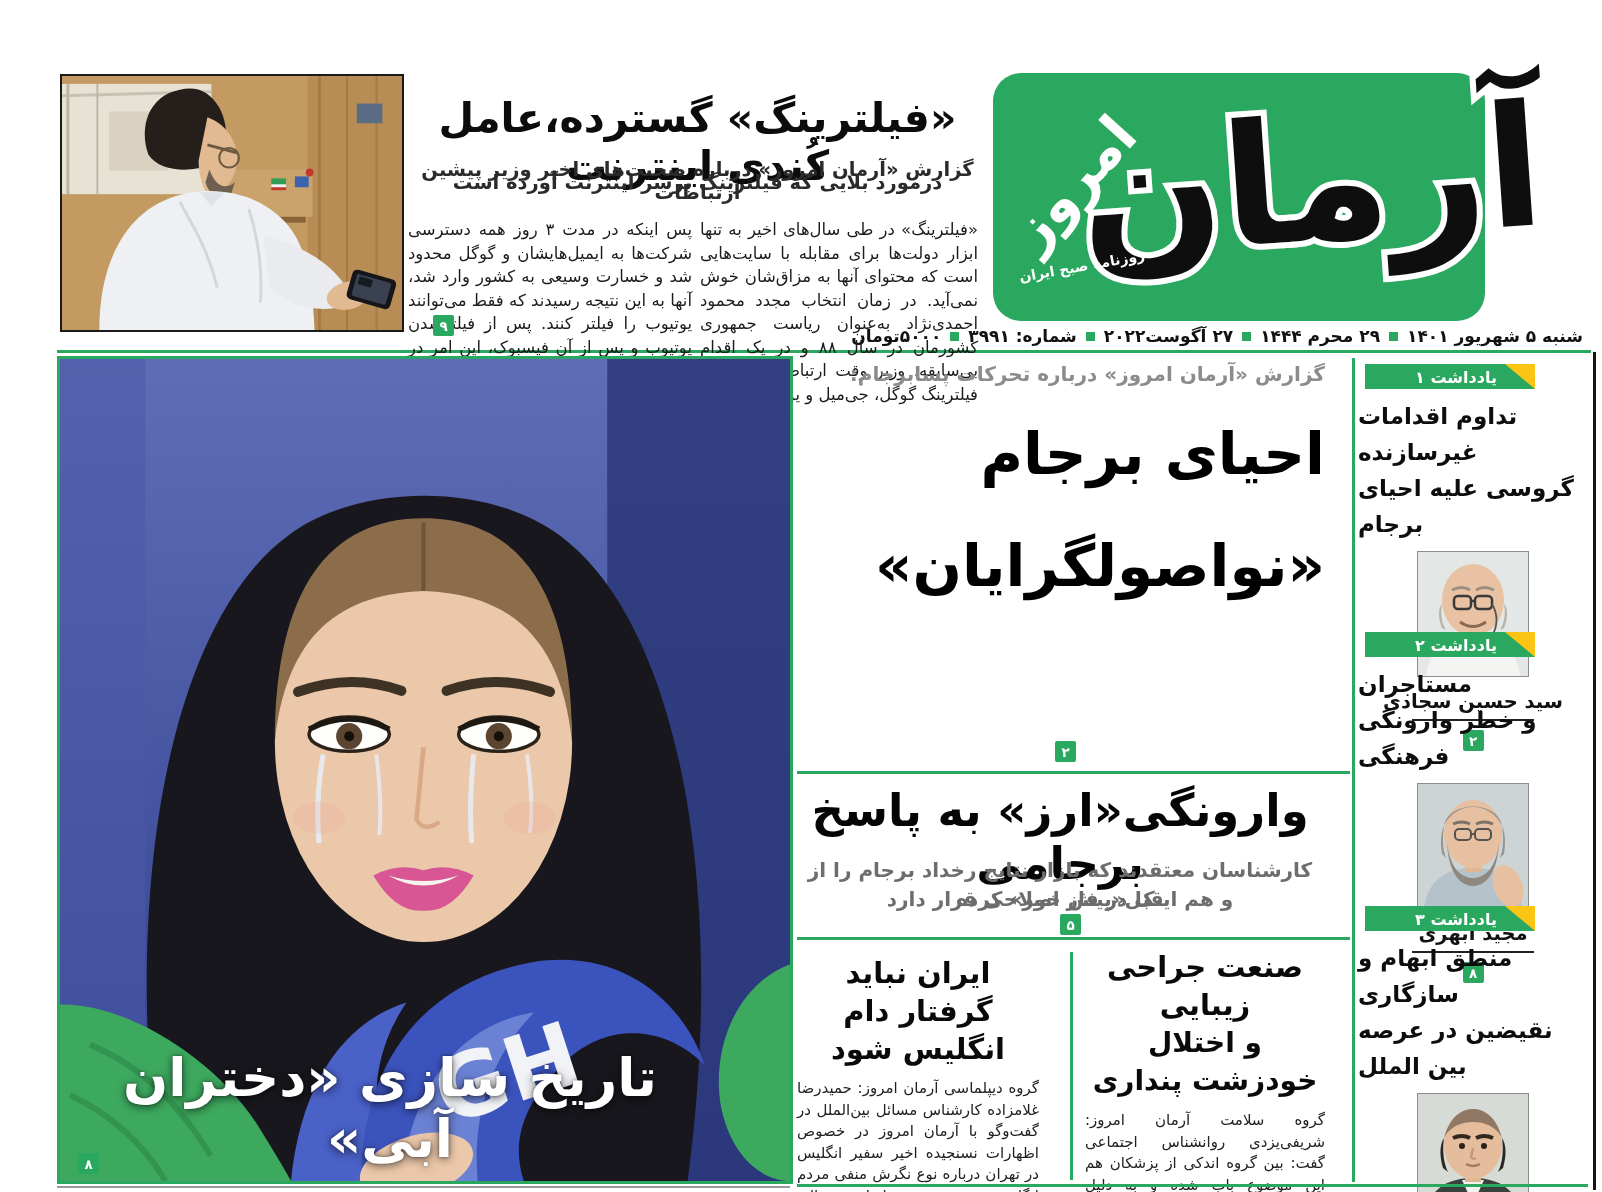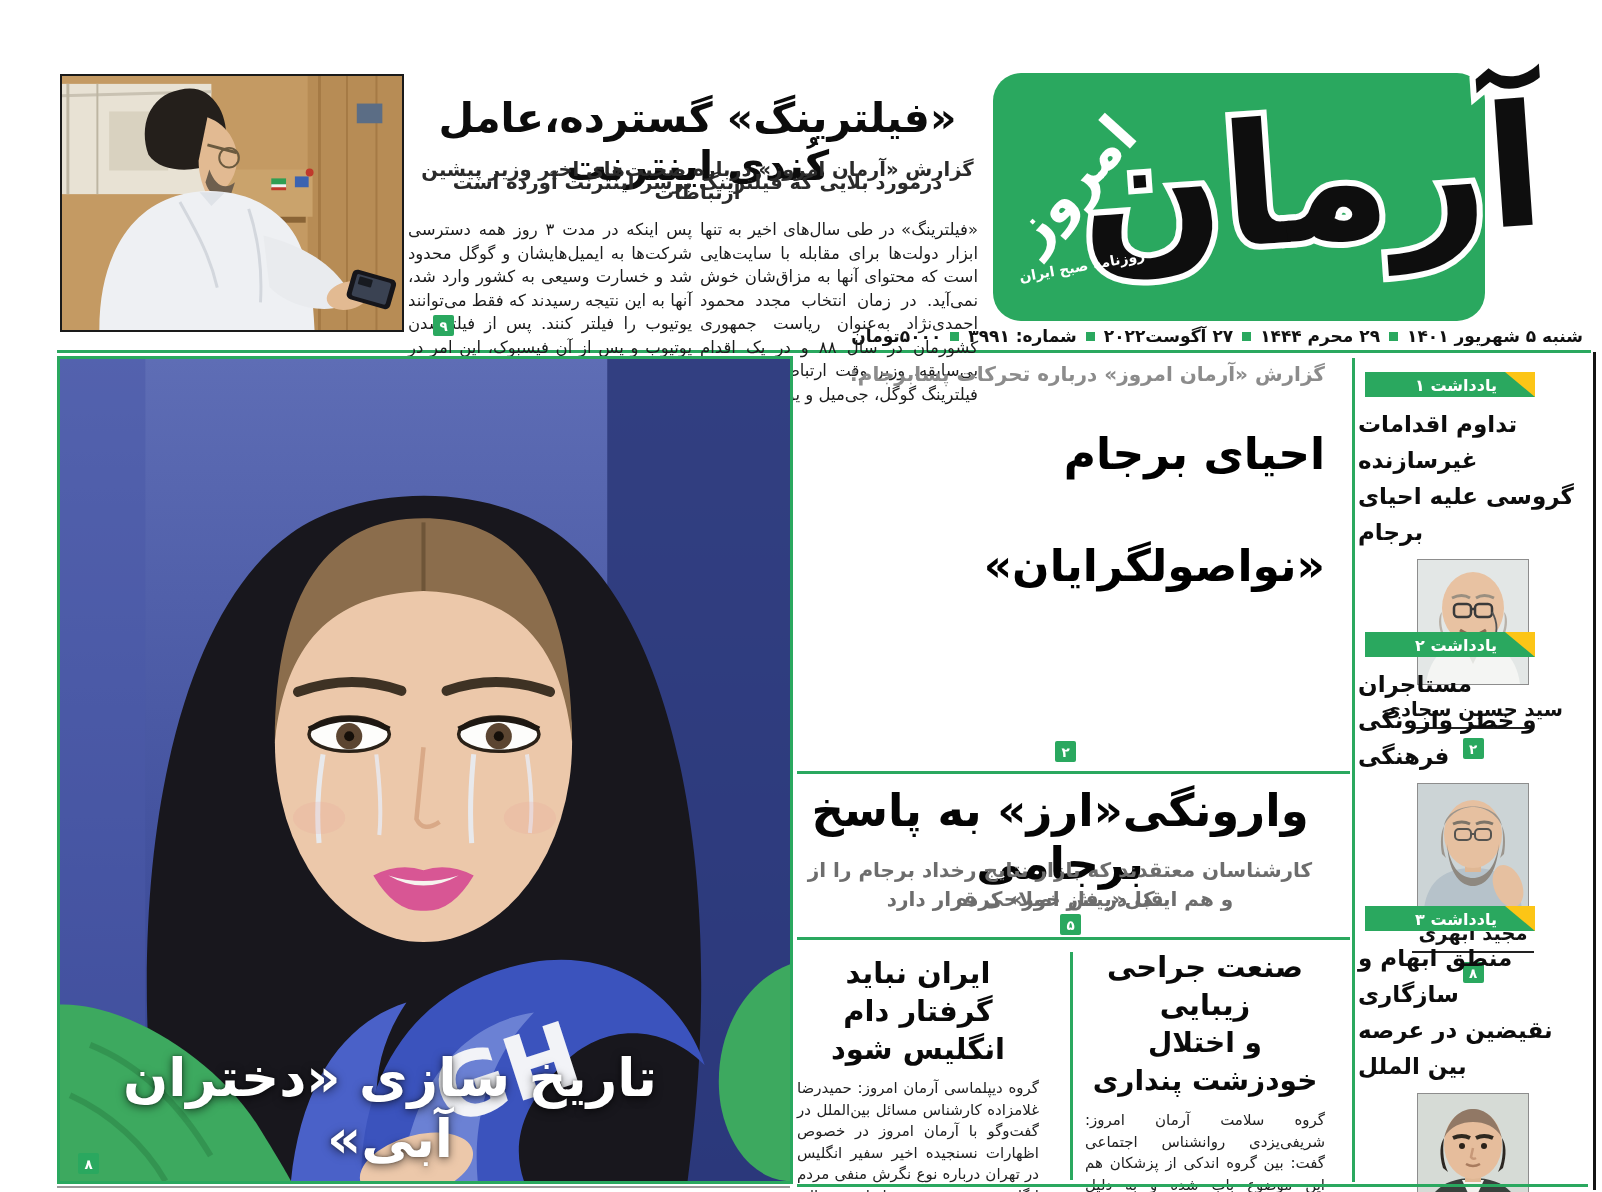--- a/index.html
+++ b/index.html
@@ -37,21 +37,21 @@
   .f-photo{position:absolute;left:60px;top:74px;width:340px;height:254px;border:2px solid #1a1a1a;background:#c49a63;overflow:hidden;}
   .f-headline{position:absolute;left:415px;top:62px;width:565px;text-align:center;
     font-size:41px;font-weight:900;color:#0c0c0c;letter-spacing:-0.5px;}
   .f-sub{position:absolute;left:415px;width:565px;text-align:center;font-size:19.5px;font-weight:bold;color:#2b2b2b;}
   .f-body{position:absolute;top:186px;font-size:16.5px;line-height:23.5px;text-align:justify;color:#1c1c1c;}
 
   
   .kicker{position:absolute;left:797px;top:362px;width:528px;text-align:right;direction:rtl;
     font-size:20px;font-weight:bold;color:#8c8c8c;}
   .lead-hl{position:absolute;left:790px;top:398px;width:535px;text-align:right;direction:rtl;
-    font-size:44px;line-height:112px;font-weight:900;color:#000;}
+    font-size:58px;line-height:112px;font-weight:900;color:#000;}
   .cur-hl{position:absolute;left:790px;top:784px;width:540px;text-align:center;direction:rtl;
     font-size:45px;font-weight:900;color:#050505;}
   .cur-sub{position:absolute;left:790px;width:540px;text-align:center;direction:rtl;
     font-size:20px;font-weight:bold;color:#6d6d6d;line-height:29px;}
 
   
   .subart{position:absolute;width:242px;display:flex;flex-direction:column;direction:rtl;}
   .subart .hl{text-align:center;font-size:29px;line-height:38px;font-weight:900;color:#0a0a0a;}
   .subart .bd{margin-top:10px;font-size:15px;line-height:21.5px;text-align:justify;color:#222;}
 
@@ -219,21 +219,21 @@
   <div class="subart" style="left:797px;top:954px;width:242px;">
     <div class="hl">ایران نباید</div>
     <div class="hl">گرفتار دام انگلیس شود</div>
     <div class="bd">گروه دیپلماسی آرمان امروز: حمیدرضا غلامزاده کارشناس مسائل بین‌الملل در گفت‌وگو با آرمان امروز در خصوص اظهارات نسنجیده اخیر سفیر انگلیس در تهران درباره نوع نگرش منفی مردم انگلیس نسبت به مردم ایران در حالی که ...</div>
 
   </div>
 
   <div class="vline" style="left:1352px;top:358px;height:824px;"></div>
   <div class="blackrule" style="left:1593px;top:352px;height:838px;"></div>
 
-  <div class="note" style="top:372px;">
+  <div class="note" style="top:364px;">
     <div class="note-bar">
       <span class="note-bar-text">یادداشت ۱</span>
       <span class="note-bar-fold"></span>
     </div>
     <div class="note-hl">
       <div>تداوم اقدامات غیرسازنده</div>
       <div>گروسی علیه احیای برجام</div>
     </div>
     <div class="note-photo">
       <svg width="110" height="124" viewBox="0 0 110 124">

